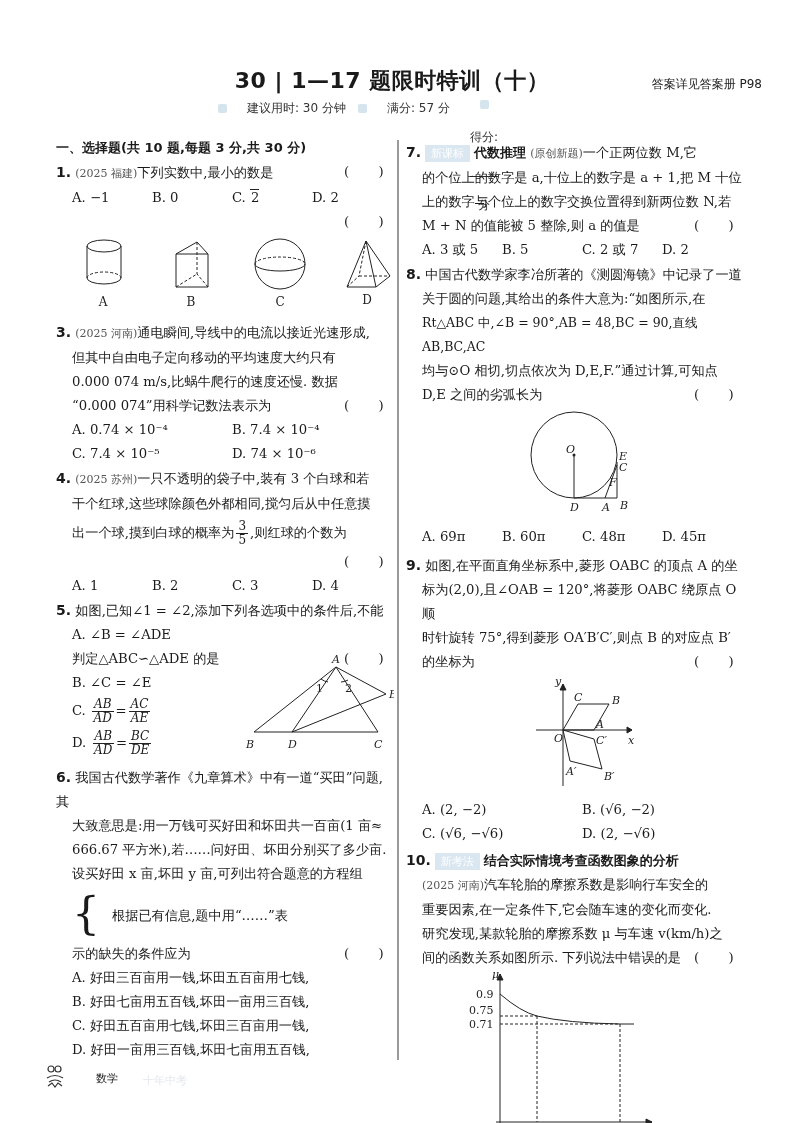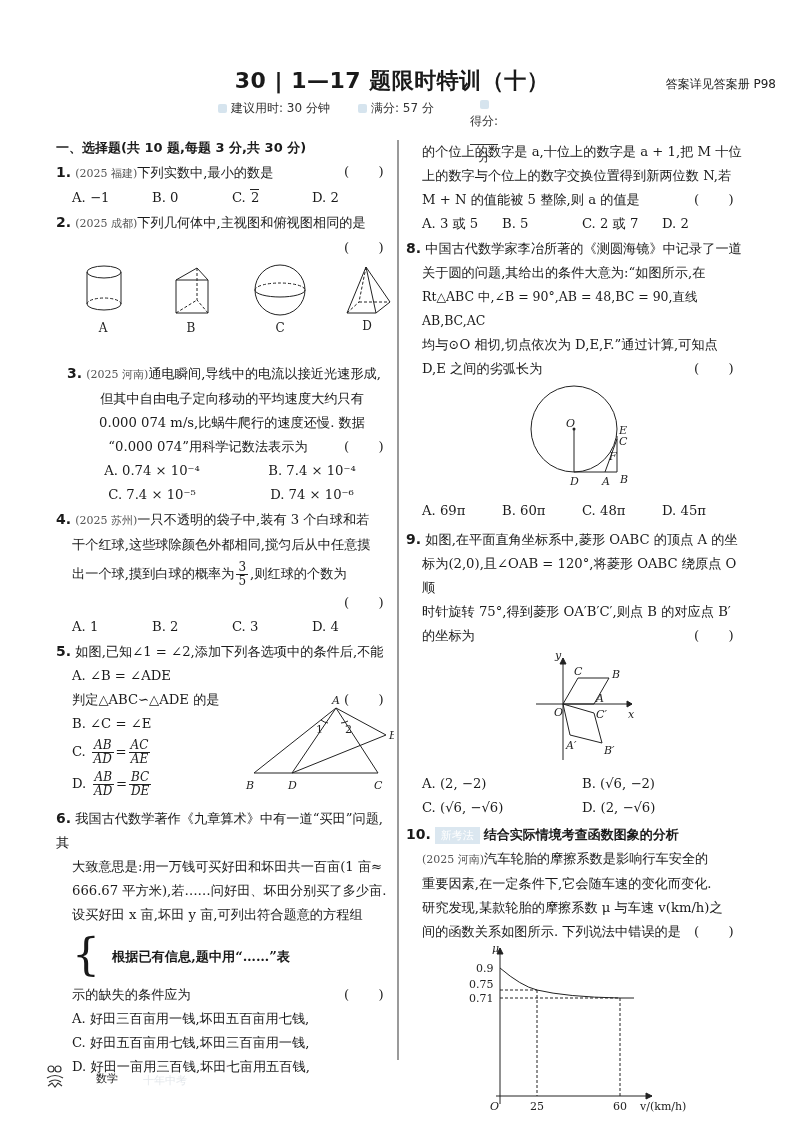--- a/index.html
+++ b/index.html
@@ -1,22 +1,22 @@
 <!DOCTYPE html>
 <html><head>
 <meta charset="utf-8">
 <style>
   html, body { margin:0; padding:0; background:#ffffff; }
   body { width:800px; height:1123px; position:relative; overflow:hidden;
          font-family:"DejaVu Serif","Liberation Serif",serif; color:#1a1a1a; }
   .abs { position:absolute; }
   .sans { font-family:"DejaVu Sans","Liberation Sans",sans-serif; }
   .title { left:0; width:784px; top:66px; text-align:center; font-size:22px; font-weight:bold; letter-spacing:0.5px; }
-  .answer-ref { right:24px; top:76px; font-size:12px; color:#222; }
-  .meta { top:100px; font-size:12px; color:#333; display:flex; align-items:center; gap:4px; }
+  .answer-ref { right:38px; top:76px; font-size:12px; color:#222; }
+  .meta { top:100px; font-size:12px; color:#333; display:flex; align-items:center; gap:20px; }
   .meta .ico { width:9px; height:9px; background:#d6e4ee; border-radius:2px; display:inline-block; }
   .blank { display:inline-block; width:28px; border-bottom:1px solid #333; height:10px; vertical-align:baseline; }
   .divider { left:397px; top:140px; width:2px; height:920px; background:#9a9a9a; }
   .col { font-size:13.2px; line-height:24px; }
   .col p { margin:0; }
   .qn { font-family:"DejaVu Sans","Liberation Sans",sans-serif; font-weight:bold; font-size:14px; }
   .src { font-size:11px; color:#555; }
   .paren { float:right; width:48px; text-align:left; }
   .paren::before { content:"(\00a0\00a0\00a0\00a0\00a0\00a0\00a0)"; }
   .indent { padding-left:16px; }
@@ -65,21 +65,20 @@
     <p><span class="paren"></span><span class="qn">1.</span> <span class="src">(2025 福建)</span><span>下列实数中,最小的数是</span></p>
     <div class="opts4">
       <span>A. −1</span>
       <span>B. 0</span>
       <span>C. <span class="sqrt">2</span></span>
       <span>D. 2</span>
     </div>
   </div>
 
   <div>
-    <p><span class="qn">2.</span> <span class="src">(2025 成都)</span><span>下列几何体中,主视图和俯视图相同的是</span></p>
     <p style="height:24px;">
         <span class="paren"></span>
       </p>
     <svg width="336" height="76" viewBox="0 0 336 76">
       <g stroke="#222" fill="none" stroke-width="1">
 
         <ellipse cx="48" cy="12" rx="17" ry="6"></ellipse>
         <line x1="31" y1="12" x2="31" y2="44"></line>
           <line x1="65" y1="12" x2="65" y2="44"></line>
         <path d="M31 44 A17 6 0 0 0 65 44"></path>
@@ -108,21 +107,21 @@
       </g>
       <g font-size="12" fill="#222" text-anchor="middle">
         <text x="47" y="72">A</text>
         <text x="135" y="72">B</text>
         <text x="224" y="72">C</text>
         <text x="311" y="70">D</text>
       </g>
     </svg>
   </div>
 
-  <div style="margin-top:17px;text-align:center;">
+  <div style="margin-top:2px;">
     <p><span class="qn">3.</span> <span class="src">(2025 河南)</span><span>通电瞬间,导线中的电流以接近光速形成,</span></p>
     <p class="indent">但其中自由电子定向移动的平均速度大约只有</p>
     <p class="indent">0.000 074 m/s,比蜗牛爬行的速度还慢. 数据</p>
     <p class="indent"><span class="paren"></span><span>“0.000 074”用科学记数法表示为</span></p>
     <div class="opts2">
         <span>A. 0.74 × 10⁻⁴</span>
         <span>B. 7.4 × 10⁻⁴</span>
       </div>
     <div class="opts2">
         <span>C. 7.4 × 10⁻⁵</span>
@@ -188,32 +187,34 @@
     </svg>
   </div>
 
   <div style="margin-top:6px;">
     <p><span class="qn">6.</span> <span>我国古代数学著作《九章算术》中有一道“买田”问题,其</span></p>
     <p class="indent">大致意思是:用一万钱可买好田和坏田共一百亩(1 亩≈</p>
     <p class="indent">666.67 平方米),若……问好田、坏田分别买了多少亩.</p>
     <p class="indent">设买好田 x 亩,坏田 y 亩,可列出符合题意的方程组</p>
     <div class="indent" style="display:flex; align-items:center; height:56px;">
       <span style="font-size:44px; line-height:44px; font-weight:100; margin-right:2px;">{</span>
-      <span style="margin-left:10px; margin-top:4px;font-weight:bold;">根据已有信息,题中用“……”表</span>
+      <span style="margin-left:10px; margin-top:4px;">根据已有信息,题中用“……”表</span>
     </div>
     <p class="indent"><span class="paren"></span><span>示的缺失的条件应为</span></p>
     <p class="indent">A. 好田三百亩用一钱,坏田五百亩用七钱,</p>
+    <p class="indent">B. 好田七亩用五百钱,坏田一亩用三百钱,</p>
     <p class="indent">C. 好田五百亩用七钱,坏田三百亩用一钱,</p>
     <p class="indent">D. 好田一亩用三百钱,坏田七亩用五百钱,</p>
   </div>
 </div>
 
 <div class="abs col" style="left:406px; top:140px; width:336px;">
 
   <div>
+    <p><span class="qn">7.</span><span class="tag">新课标</span><span class="bold-sans">代数推理</span> <span class="src">(原创新题)</span><span>一个正两位数 M,它</span></p>
     <p class="indent">的个位上的数字是 a,十位上的数字是 a + 1,把 M 十位</p>
     <p class="indent">上的数字与个位上的数字交换位置得到新两位数 N,若</p>
     <p class="indent"><span class="paren"></span><span>M + N 的值能被 5 整除,则 a 的值是</span></p>
     <div class="opts4">
       <span>A. 3 或 5</span>
       <span>B. 5</span>
       <span>C. 2 或 7</span>
       <span>D. 2</span>
     </div>
   </div>

